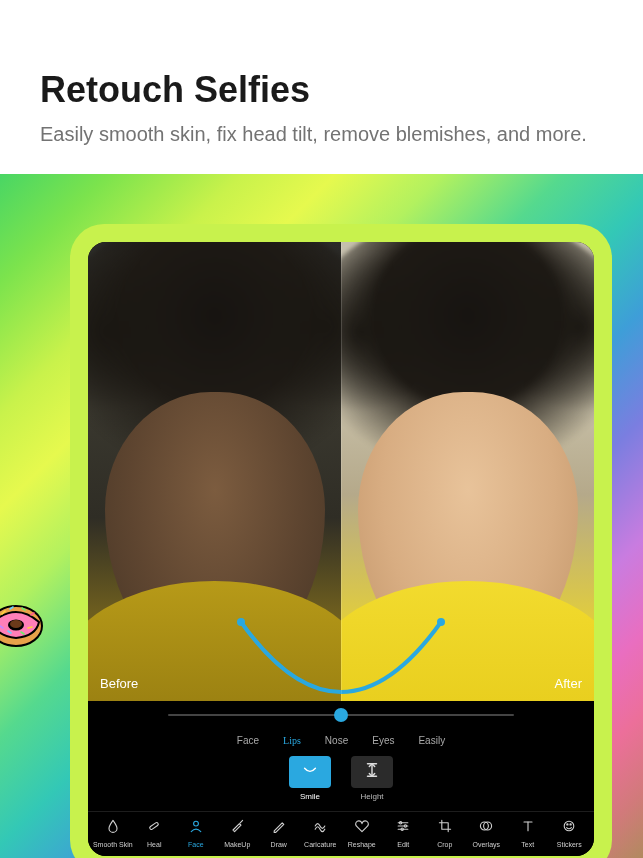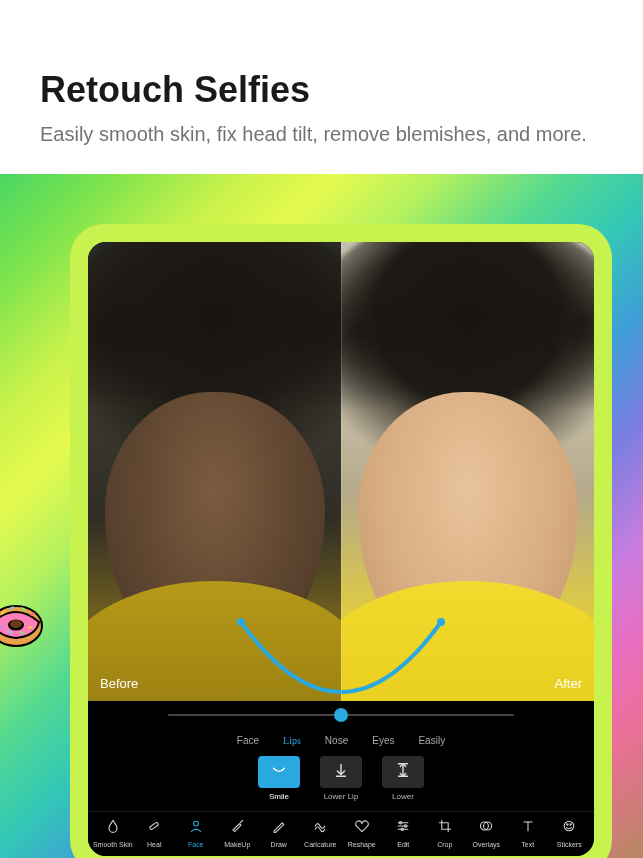--- a/index.html
+++ b/index.html
@@ -244,38 +244,28 @@
           <div class="tbox">
               <span><svg viewBox="0 0 20 20">
                   <path d="M4 8 Q10 15 16 8"></path>
                 </svg></span>
             </div>
           <div class="tlabel">Smile</div>
         </div>
         <div class="tool">
           <div class="tbox">
               <span><svg viewBox="0 0 20 20">
-                  <line x1="10" y1="4" x2="10" y2="14"></line>
-                  <polyline points="6,11 10,15 14,11"></polyline>
-                  <line x1="5" y1="17" x2="15" y2="17"></line>
-                </svg></span>
-            </div>
-          <div class="tlabel">Lower Lip</div>
-        </div>
-        <div class="tool">
-          <div class="tbox">
-              <span><svg viewBox="0 0 20 20">
                   <line x1="10" y1="3" x2="10" y2="17"></line>
                   <polyline points="7,6 10,3 13,6"></polyline>
                   <polyline points="7,14 10,17 13,14"></polyline>
                   <line x1="5" y1="3" x2="15" y2="3"></line>
                   <line x1="5" y1="17" x2="15" y2="17"></line>
                 </svg></span>
             </div>
-          <div class="tlabel">Lower</div>
+          <div class="tlabel">Height</div>
         </div>
       </div>
 
       <div class="bottombar">
         <div class="bb">
           <span><svg viewBox="0 0 20 20">
                 <path d="M10 3 Q15 10 15 13 A5 5 0 1 1 5 13 Q5 10 10 3Z"></path>
               </svg></span>
           <div class="blabel">Smooth Skin</div>
         </div>

